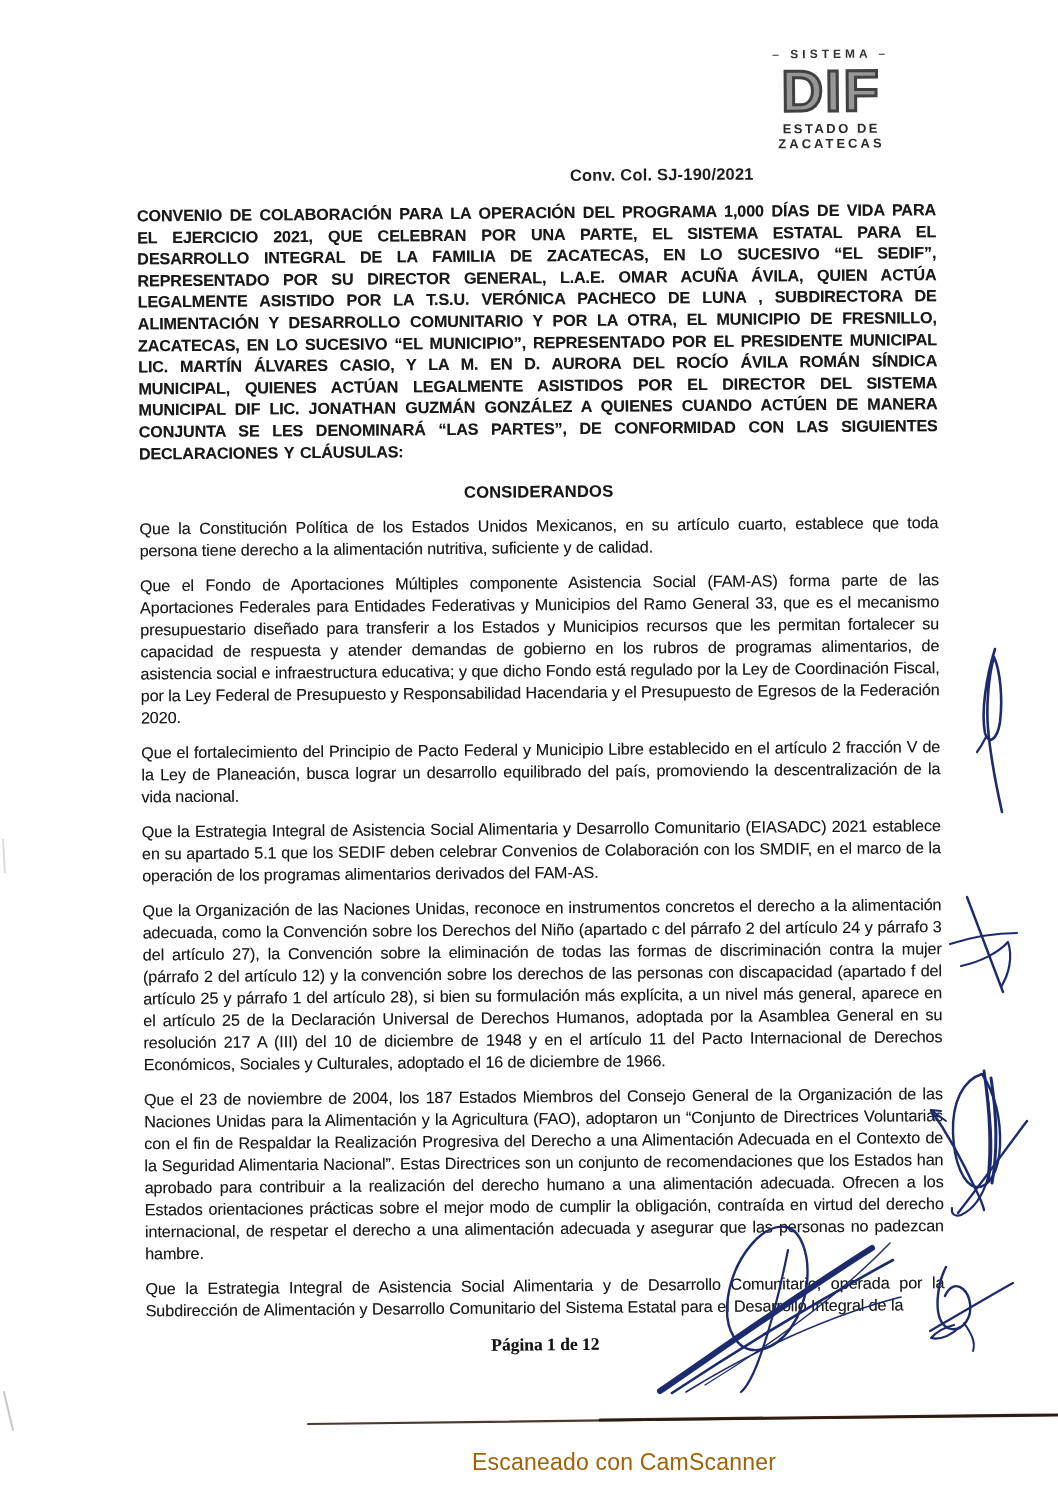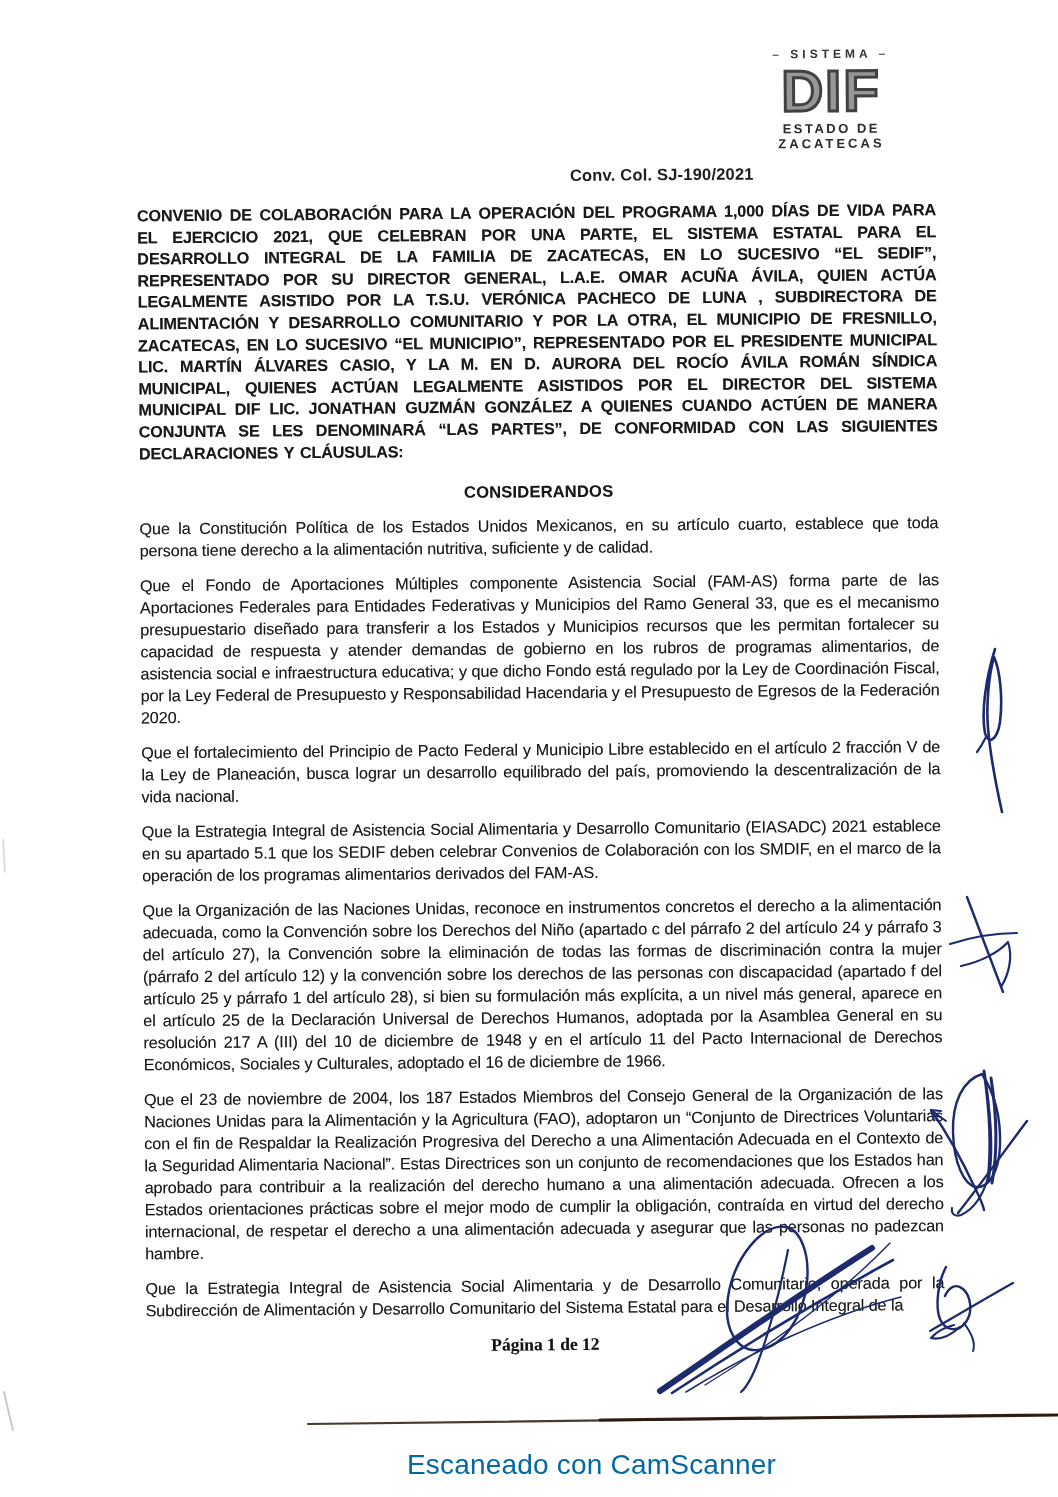--- a/index.html
+++ b/index.html
@@ -94,21 +94,21 @@
     fill: none;
     stroke: var(--signature-ink, #1c2a6e);
     stroke-linecap: round;
     stroke-linejoin: round;
   }
   .sig-layer .edge { stroke: var(--edge-line, #2a160c); }
   .sig-layer .faint { stroke: #9a9a9a; }
   
   .camscanner {
     position: absolute; top: 1449px; right: 112px;
-    font-size: 28px; font-weight: 400; color: #0369a1;
+    font-size: 23px; font-weight: 400; color: #a16207;
     letter-spacing: 0.2px;
     font-family: "Liberation Sans", sans-serif;
   }
 </style>
 </head>
 <body>
 
 <div class="page">
 
   <div class="tilt">

